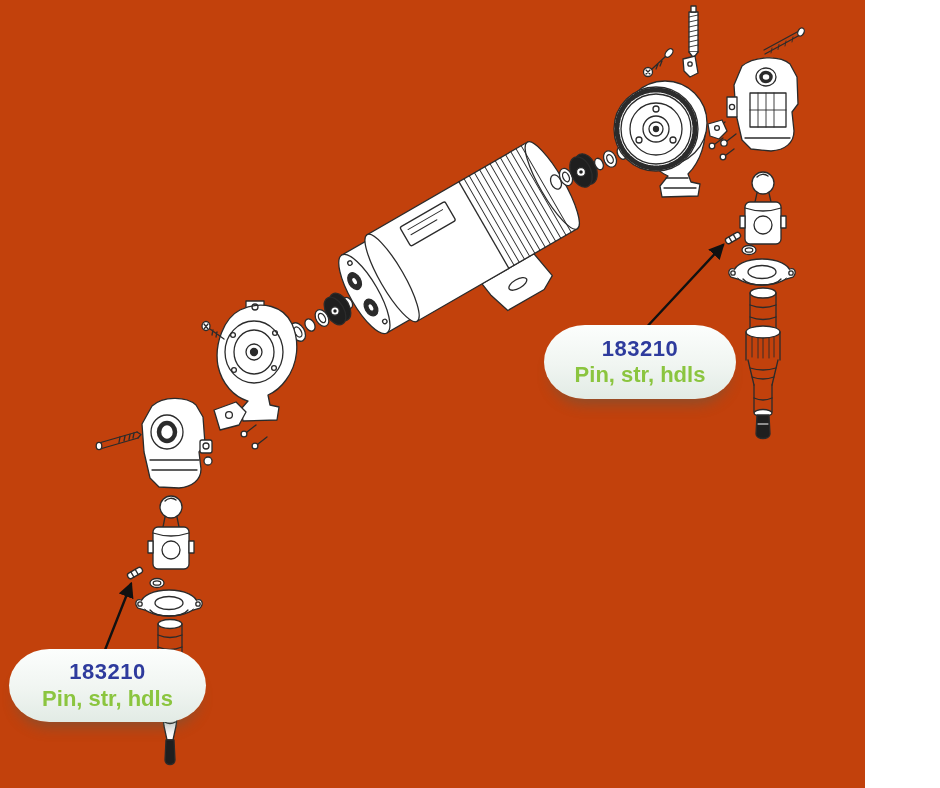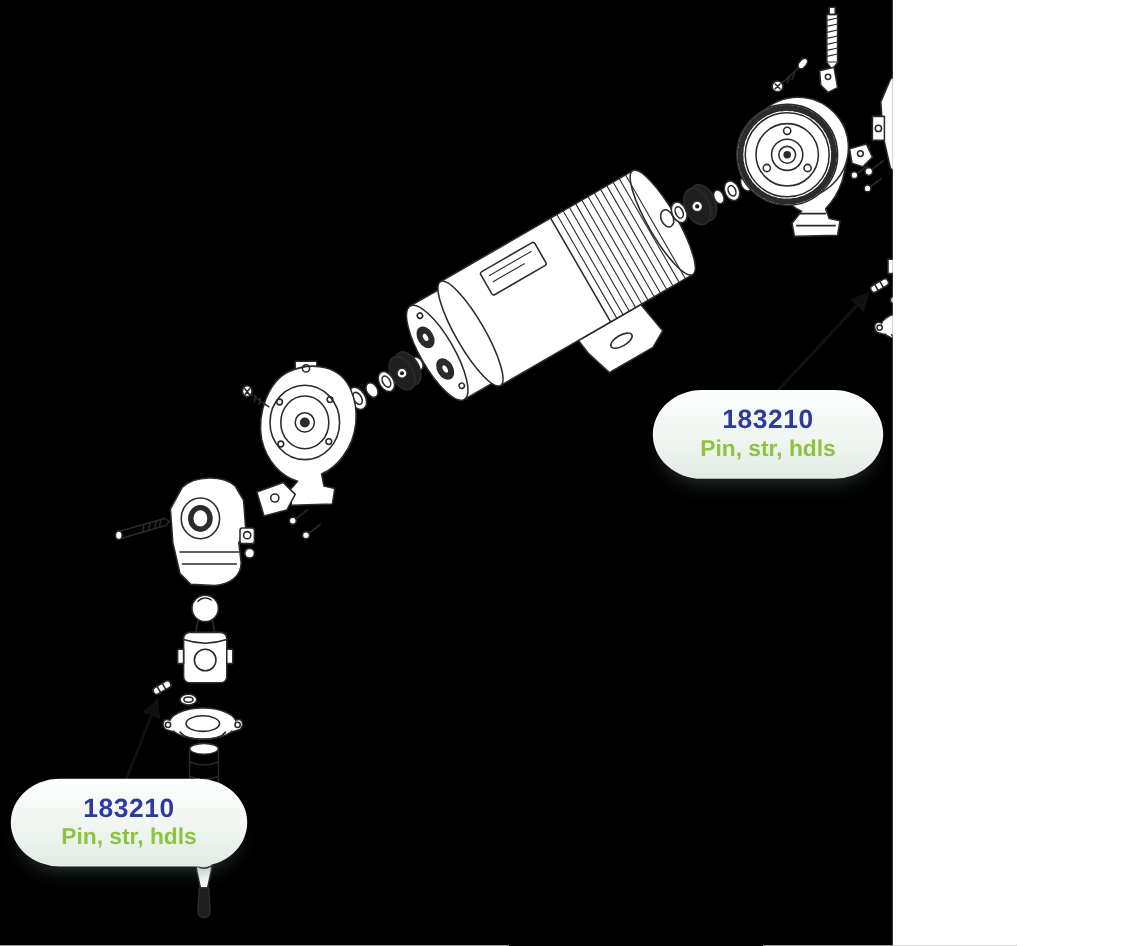--- a/index.html
+++ b/index.html
@@ -1,32 +1,32 @@
 <!DOCTYPE html>
 <html><head>
 <meta charset="utf-8">
 <style>
   html,body{margin:0;padding:0;background:#ffffff;}
   .stage{
-    position:relative;width:744px;height:788px;background:#000000;
+    position:relative;width:865px;height:788px;background:#c2410c;
     font-family:"Liberation Sans",sans-serif;overflow:hidden;
   }
   .stage svg{position:absolute;left:0;top:0;}
   .callout{
     position:absolute;display:flex;flex-direction:column;align-items:center;
     justify-content:center;gap:2px;border-radius:42px/38px;
     background:linear-gradient(180deg,#fcfefd 0%,#f0f5f1 55%,#e2ebe5 100%);
     box-shadow:0 12px 14px -7px rgba(75,95,85,0.45);
     z-index:5;cursor:pointer;
   }
   .callout .part-number{
     font-size:22px;font-weight:bold;color:#2e3b9d;letter-spacing:.5px;line-height:1.1;
   }
   .callout .part-name{
-    font-size:19px;font-weight:bold;color:#8bc53f;line-height:1.1;
+    font-size:22px;font-weight:bold;color:#8bc53f;line-height:1.1;
   }
   #callout-left{left:9px;top:649px;width:197px;height:73px;}
   #callout-right{left:544px;top:325px;width:192px;height:74px;}
 </style>
 </head>
 <body>
 
 <div class="stage">
 
   <svg width="940" height="788" viewBox="0 0 940 788">

